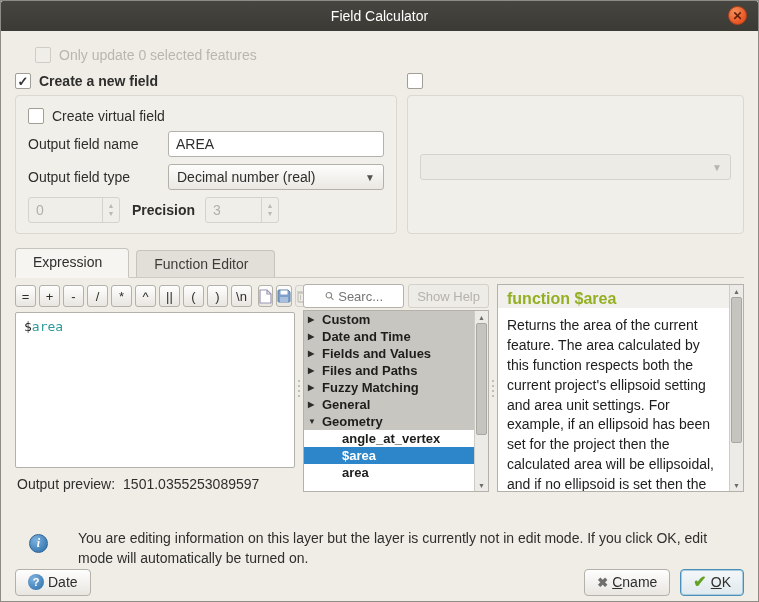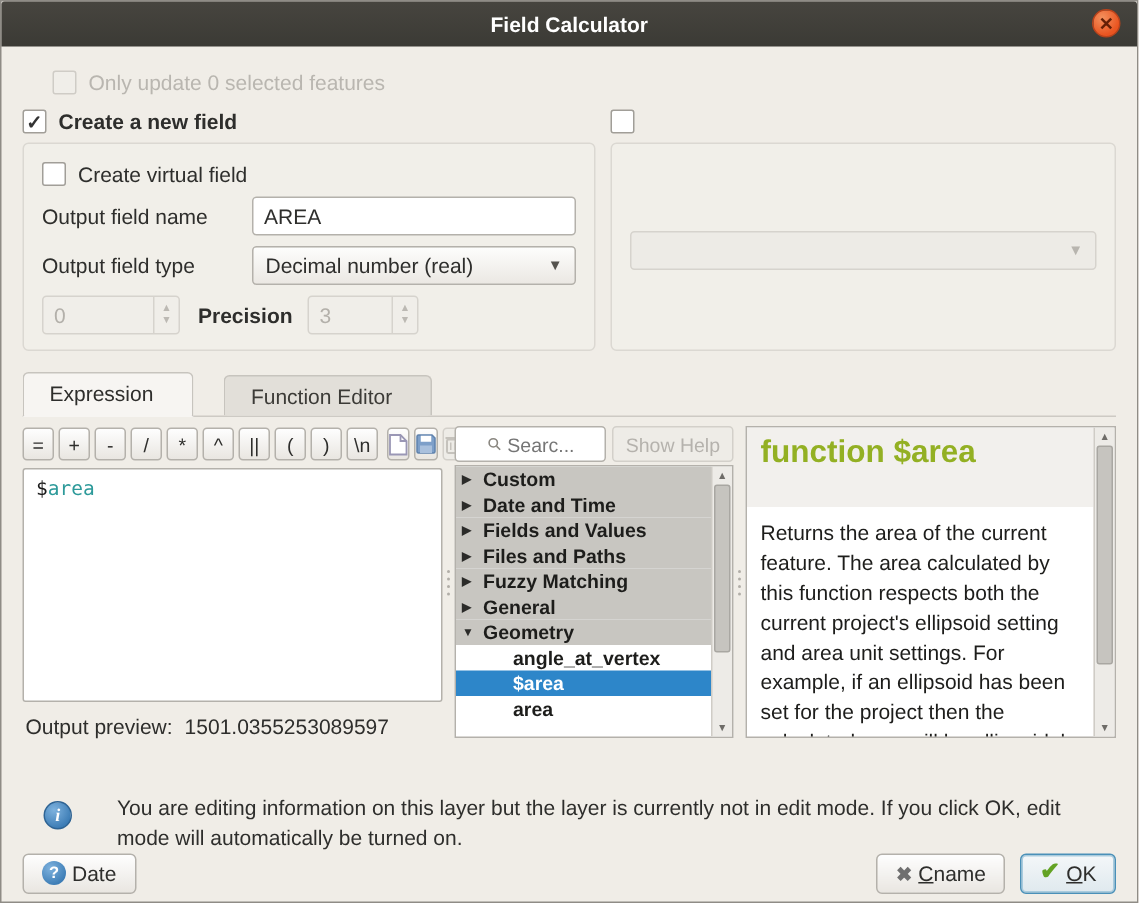--- a/index.html
+++ b/index.html
@@ -4,21 +4,21 @@
 <style>
   * { margin:0; padding:0; box-sizing:border-box; }
   html,body { width:759px; height:602px; }
   body { font-family:"Liberation Sans", sans-serif; font-size:14px; color:#2e2e2c; background:#f0ede7; }
 
   .dialog { width:759px; height:602px; display:flex; flex-direction:column; background:#f0ede7; border:1px solid #8f8c86; }
 
   
   .titlebar { height:30px; flex:0 0 30px; background:linear-gradient(#47453f,#3b3a35); position:relative;
               display:flex; align-items:center; justify-content:center; border-radius:2px 2px 0 0; }
-  .titlebar .title { color:#fff; font-weight:bold; font-size:14px; }
+  .titlebar .title { color:#fff; font-weight:normal; font-size:14px; }
   .close-btn { position:absolute; right:11px; top:5px; width:19px; height:19px; border-radius:50%;
                background:radial-gradient(circle at 35% 30%, #f4915e, #e95420 70%); border:1px solid #b8431c;
                display:flex; align-items:center; justify-content:center; cursor:pointer; }
   .close-btn span { color:#641f06; font-size:12px; font-weight:bold; line-height:1; }
 
   
   .body { flex:1; display:flex; flex-direction:column; padding:8px 14px 12px 14px; overflow:hidden; }
 
   .chk-row { display:flex; align-items:center; gap:8px; }
   .chk-box { width:16px; height:16px; background:#fff; border:1px solid #a19e98; border-radius:2px; flex:0 0 16px;
@@ -51,21 +51,21 @@
   .spin .sbtns { width:17px; border-left:1px solid #d6d3cd; display:flex; flex-direction:column;
                  align-items:center; justify-content:center; color:#bcb9b3; font-size:7px; line-height:1.1; }
   .spin.len { width:92px; flex:0 0 92px; }
   .spin.prec { width:74px; flex:0 0 74px; }
 
   .upd-select-wrap { margin-top:48px; }
 
   
   .tabbar { display:flex; align-items:flex-end; margin-top:14px; height:30px; border-bottom:1px solid #cdcac4; }
   .tab { padding:5px 26px 6px 17px; font-size:14px; border:1px solid #c7c4be; border-bottom:none;
-         border-radius:4px 4px 0 0; cursor:pointer; margin-right:20px; }
+         border-radius:4px 4px 0 0; cursor:pointer; margin-right:7px; }
   .tab.active { background:#f7f5f2; height:30px; position:relative; top:1px; border-bottom:1px solid #f7f5f2; }
   .tab.inactive { background:#e2dfd9; height:27px; color:#3c3b37; }
 
   
   .content { display:flex; gap:0; margin-top:6px; height:208px; flex:0 0 208px; }
   .col1 { width:280px; flex:0 0 280px; display:flex; flex-direction:column; }
   .col2 { width:186px; flex:0 0 186px; display:flex; flex-direction:column; }
   .col3 { flex:1; }
   .vsplit { width:8px; flex:0 0 8px; display:flex; flex-direction:column; align-items:center; justify-content:center;
             gap:3px; cursor:col-resize; }
@@ -108,21 +108,21 @@
 
   .sb { position:absolute; right:0; top:0; bottom:0; width:14px; background:#edebe7; border-left:1px solid #cfccc6;
         display:flex; flex-direction:column; }
   .sb .sb-arr { height:12px; flex:0 0 12px; display:flex; align-items:center; justify-content:center;
                 font-size:7px; color:#6e6c68; }
   .sb .sb-track { flex:1; position:relative; }
   .sb .sb-thumb { position:absolute; left:1px; right:1px; background:#c6c4bf; border:1px solid #a9a7a2; border-radius:2px; }
 
   .help { height:100%; background:#fff; border:1px solid #b4b1ab; position:relative; overflow:hidden; }
   .help-inner { position:absolute; left:0; top:0; right:14px; bottom:0; overflow:hidden; }
-  .help-title { background:#f2f0ed; padding:5px 9px 24px 9px; font-size:21px; font-weight:bold; color:#93b023; }
+  .help-title { background:#f2f0ed; padding:5px 9px 0 9px; font-size:16px; font-weight:bold; color:#93b023; }
   .help-body { padding:8px 9px; font-size:14px; line-height:1.42; color:#1d1d1b; }
 
   
   .msg-row { display:flex; margin-top:36px; gap:30px; padding-left:14px; }
   .info-icon { width:19px; height:19px; border-radius:50%; flex:0 0 19px; margin-top:6px;
                background:radial-gradient(circle at 35% 30%, #7eb2de, #3c7cb5 75%); border:1px solid #2f6494;
                color:#fff; font-family:"Liberation Serif",serif; font-style:italic; font-weight:bold;
                display:flex; align-items:center; justify-content:center; font-size:12px; }
   .msg-text { max-width:648px; line-height:1.45; }
 

